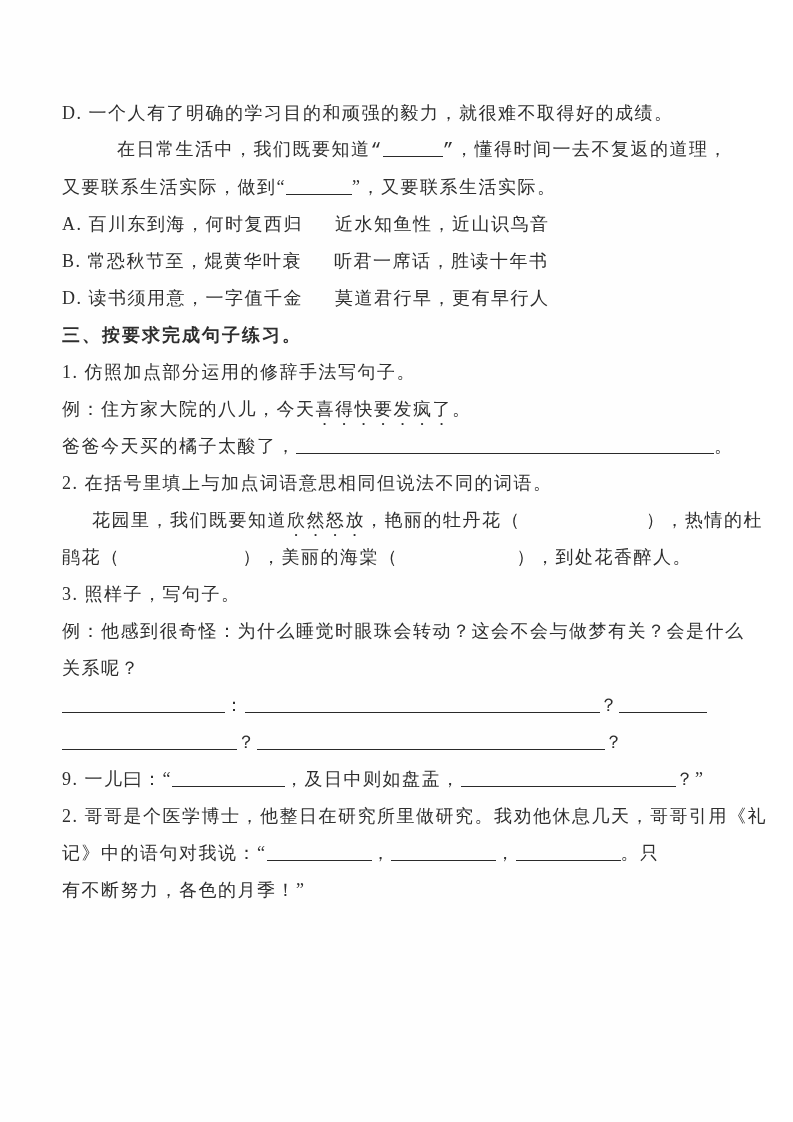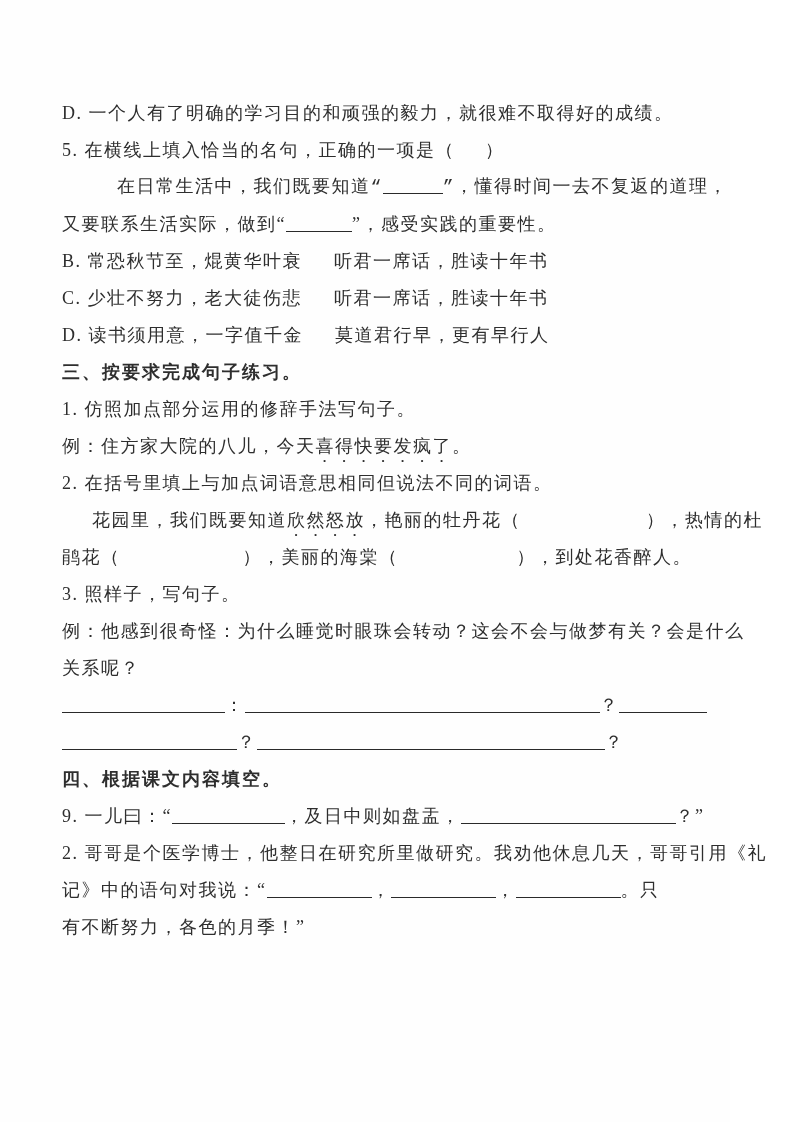--- a/index.html
+++ b/index.html
@@ -39,36 +39,35 @@
     text-emphasis-position: under right;
     margin-top: 16px;
   }
 </style>
 </head>
 <body>
 
 <div class="page">
   <div>
       <div class="line"><span class="seg">D. 一个人有了明确的学习目的和顽强的毅力，就很难不取得好的成绩。</span></div>
-      <div class="line"><span class="seg">5. 在横线上填入恰当的名句，正确的一项是（</span><span class="gap" style="width: 30px;"></span><span class="seg">）</span></div>
       <div class="line" style="padding-left: 55px; font-family: Liberation Mono, monospace;"><span class="seg">在日常生活中，我们既要知道“</span><span class="blank" style="width: 60px;"></span><span class="seg">”，懂得时间一去不复返的道理，</span></div>
-      <div class="line"><span class="seg">又要联系生活实际，做到“</span><span class="blank" style="width: 66px;"></span><span class="seg">”，感受实践的重要性。</span></div>
+      <div class="line"><span class="seg">又要联系生活实际，做到“</span><span class="blank" style="width: 66px;"></span><span class="seg">”，又要联系生活实际。</span></div>
+      <div class="line"><span class="seg">A. 百川东到海，何时复西归</span><span class="gap" style="width: 32px;"></span><span class="seg">近水知鱼性，近山识鸟音</span></div>
       <div class="line"><span class="seg">B. 常恐秋节至，焜黄华叶衰</span><span class="gap" style="width: 32px;"></span><span class="seg">听君一席话，胜读十年书</span></div>
-      <div class="line"><span class="seg">C. 少壮不努力，老大徒伤悲</span><span class="gap" style="width: 32px;"></span><span class="seg">听君一席话，胜读十年书</span></div>
       <div class="line"><span class="seg">D. 读书须用意，一字值千金</span><span class="gap" style="width: 32px;"></span><span class="seg">莫道君行早，更有早行人</span></div>
       <div class="line bold"><span class="seg">三、按要求完成句子练习。</span></div>
       <div class="line"><span class="seg">1. 仿照加点部分运用的修辞手法写句子。</span></div>
       <div class="line"><span class="seg">例：住方家大院的八儿，今天</span><span class="seg emph">喜得快要发疯了</span><span class="seg">。</span></div>
+      <div class="line"><span class="seg">爸爸今天买的橘子太酸了，</span><span class="blank" style="width: 418px;"></span><span class="seg">。</span></div>
       <div class="line"><span class="seg">2. 在括号里填上与加点词语意思相同但说法不同的词语。</span></div>
       <div class="line" style="padding-left: 30px;"><span class="seg">花园里，我们既要知道</span><span class="seg emph">欣然怒放</span><span class="seg">，艳丽的牡丹花（</span><span class="gap" style="width: 125px;"></span><span class="seg">），热情的杜</span></div>
       <div class="line"><span class="seg">鹃花（</span><span class="gap" style="width: 122px;"></span><span class="seg">），美丽的海棠（</span><span class="gap" style="width: 118px;"></span><span class="seg">），到处花香醉人。</span></div>
       <div class="line"><span class="seg">3. 照样子，写句子。</span></div>
       <div class="line"><span class="seg">例：他感到很奇怪：为什么睡觉时眼珠会转动？这会不会与做梦有关？会是什么</span></div>
       <div class="line"><span class="seg">关系呢？</span></div>
       <div class="line"><span class="blank" style="width: 163px;"></span><span class="seg">：</span><span class="blank" style="width: 355px;"></span><span class="seg">？</span><span class="blank" style="width: 88px;"></span></div>
       <div class="line"><span class="blank" style="width: 175px;"></span><span class="seg">？</span><span class="blank" style="width: 348px;"></span><span class="seg">？</span></div>
-      <div class="line bold"><span class="seg">四、根据课文内容填空。</span></div>
       <div class="line"><span class="seg">9. 一儿曰：“</span><span class="blank" style="width: 113px;"></span><span class="seg">，及日中则如盘盂，</span><span class="blank" style="width: 215px;"></span><span class="seg">？”</span></div>
       <div class="line"><span class="seg">2. 哥哥是个医学博士，他整日在研究所里做研究。我劝他休息几天，哥哥引用《礼</span></div>
       <div class="line"><span class="seg">记》中的语句对我说：“</span><span class="blank" style="width: 105px;"></span><span class="seg">，</span><span class="blank" style="width: 105px;"></span><span class="seg">，</span><span class="blank" style="width: 105px;"></span><span class="seg">。只</span></div>
       <div class="line"><span class="seg">有不断努力，各色的月季！”</span></div>
     </div>
 </div>
 
 </body></html>

